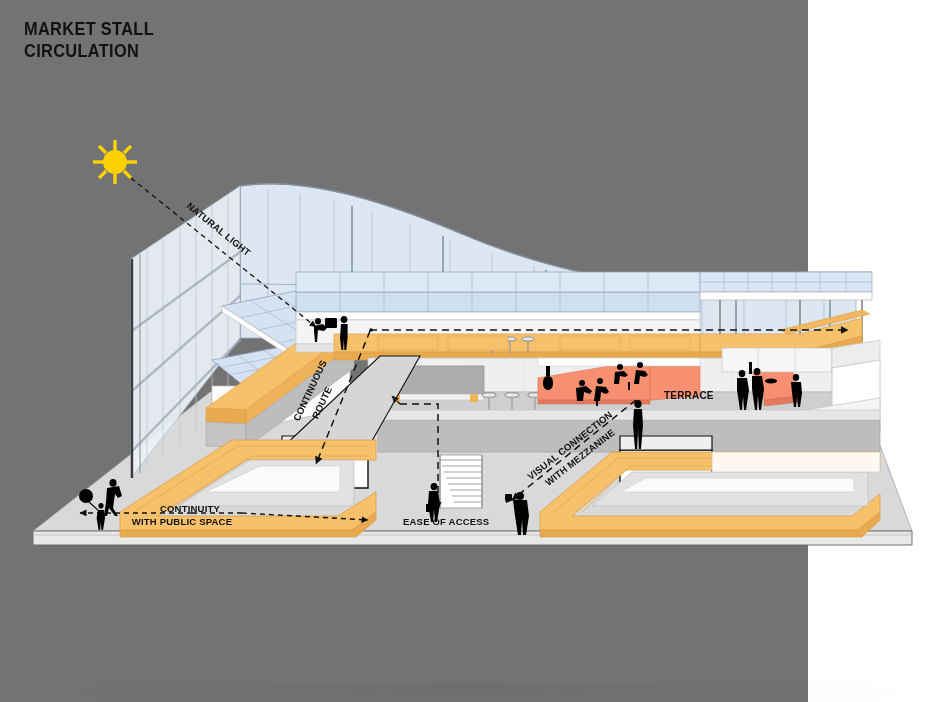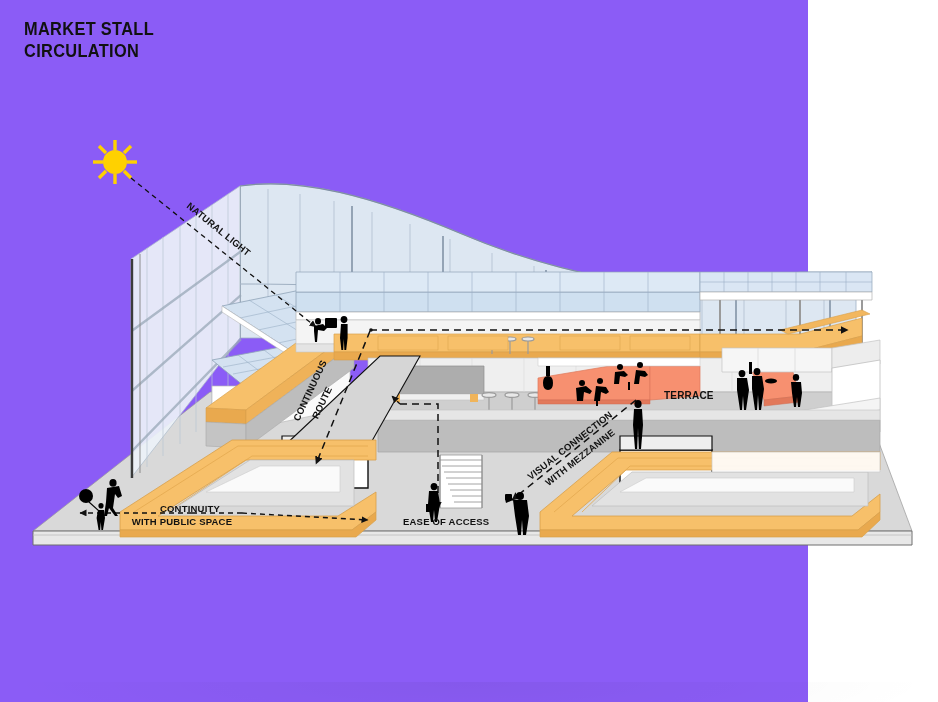--- a/index.html
+++ b/index.html
@@ -4,21 +4,21 @@
 <title>Market Stall Circulation</title>
 <style>
   html,body{margin:0;padding:0;background:#ffffff;}
   body{
     width:938px;height:702px;position:relative;overflow:hidden;
     font-family:"Liberation Sans", sans-serif;
     background:#ffffff;
   }
   #page{
     position:absolute;inset:0;width:808px;height:702px;
-    background:#8b5cf6;
+    background:#737373;
   }
   #title-block{
     position:absolute;left:24px;top:18px;
     line-height:1.18;
   }
   #title-block .tline{
     display:block;
     font-family:"Liberation Sans Narrow","Liberation Sans",sans-serif;
     font-weight:700;
     font-size:19px;

